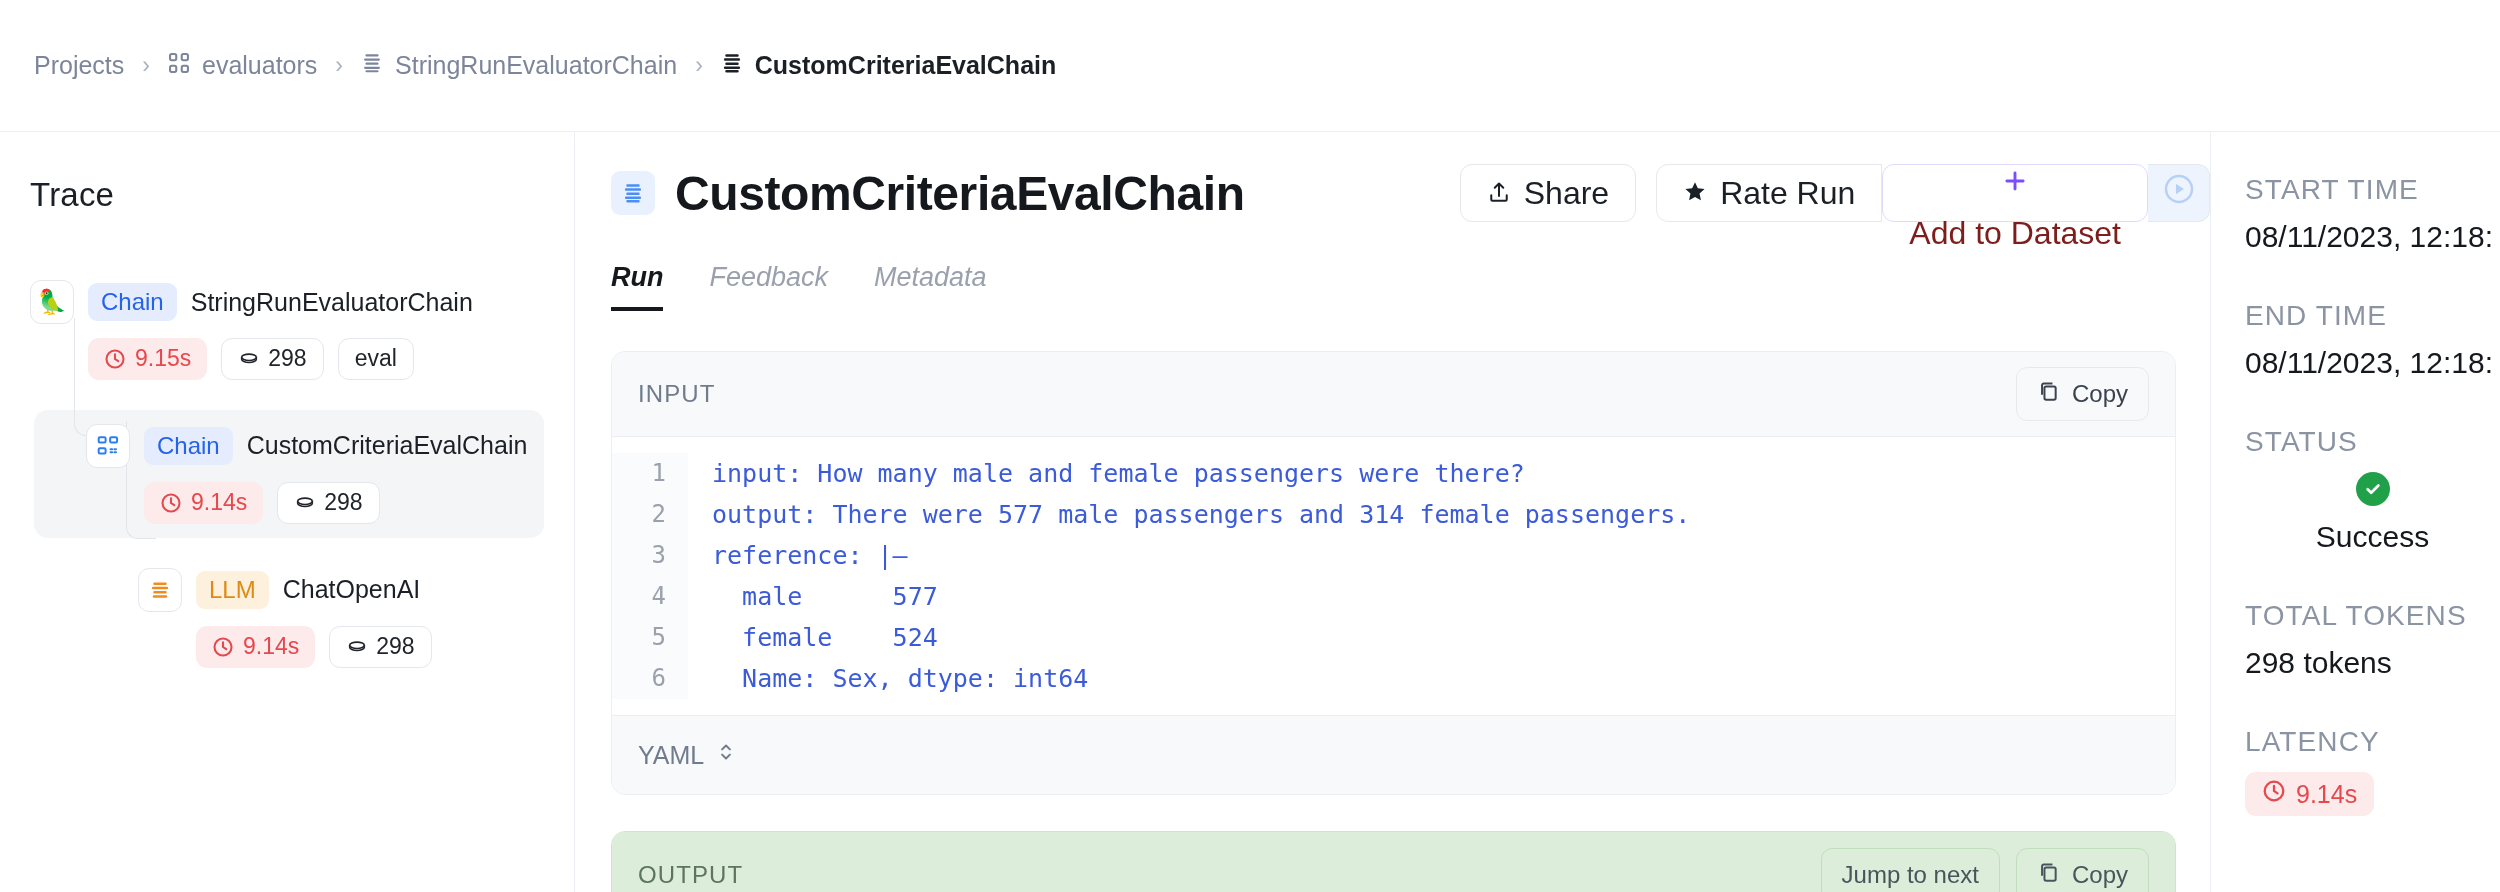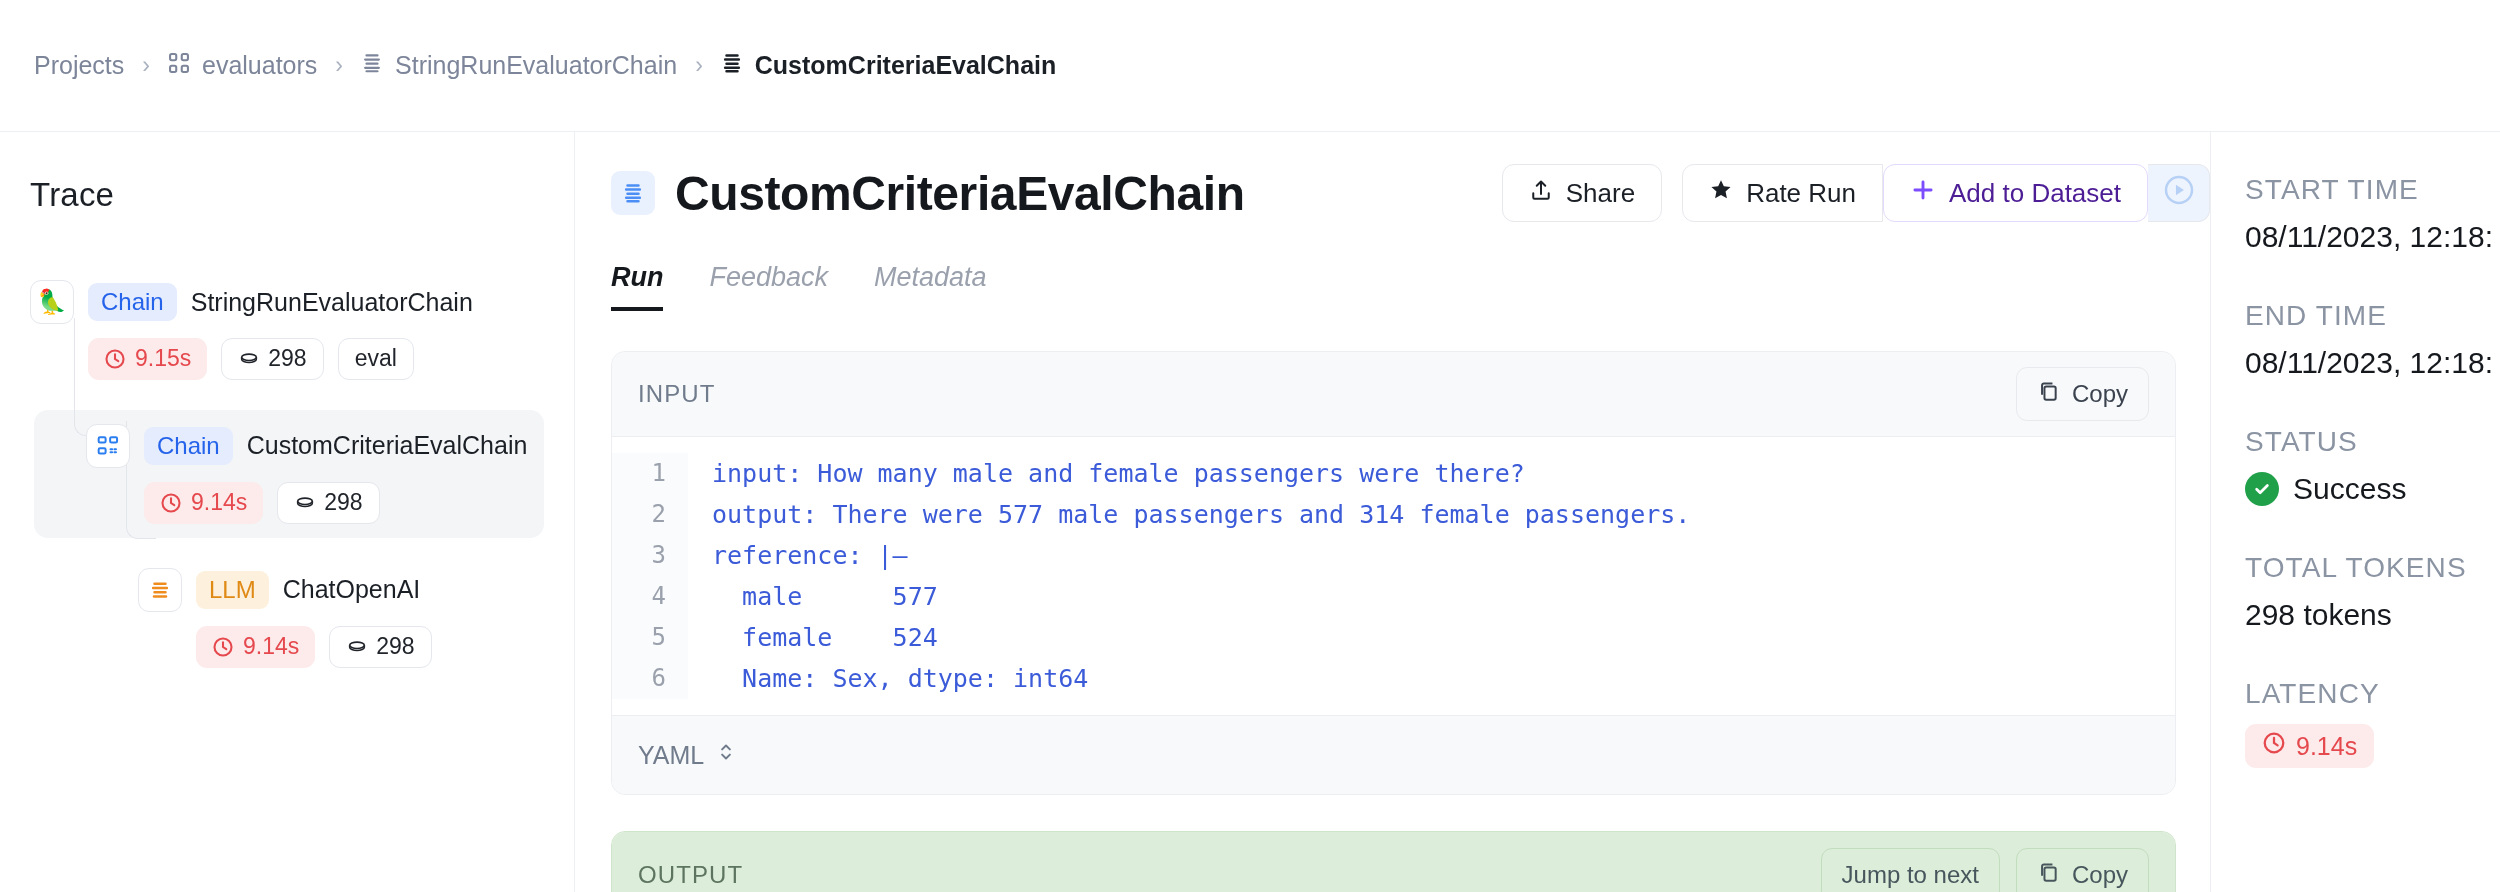--- a/index.html
+++ b/index.html
@@ -147,33 +147,33 @@
     color: #15181d;
     letter-spacing: -0.4px;
     white-space: nowrap;
   }
 
   .head-actions { display: flex; align-items: center; gap: 0; flex: 0 0 auto; }
   .btn {
     display: inline-flex; align-items: center; gap: 13px;
     height: 58px;
     padding: 0 26px;
-    font-size: 26px;
+    font-size: 32px;
     border: 1px solid #e6e8ec;
     background: #fff;
     color: #1b1f26;
     border-radius: 12px;
     white-space: nowrap;
     cursor: pointer;
   }
   .btn.share { margin-right: 20px; }
   .btn-group { display: flex; }
   .btn-group .btn:first-child { border-radius: 12px 0 0 12px; }
   .btn-group .btn:last-child  { border-radius: 0 12px 12px 0; border-left: none; }
-  .btn.accent { color: #4c1d95; border-color: #e3d9fd; }
+  .btn.accent { color: #7f1d1d; border-color: #e3d9fd; flex-direction: column; }
   .btn.playbtn {
     width: 62px; padding: 0; justify-content: center;
     border-radius: 0 12px 12px 0; border-left: none;
     background: #eef4fe; color: #b7d0f5;
   }
 
   
   .tabs { display: flex; gap: 46px; margin-top: 40px; font-style: italic; }
   .tab {
     font-size: 27px;
@@ -279,21 +279,21 @@
     color: #8b94a3;
     font-weight: 500;
     margin-bottom: 14px;
   }
   .meta-value {
     font-size: 30px;
     color: #15181d;
     white-space: nowrap;
     font-weight: 500;
   }
-  .meta-status { display: flex; align-items: center; gap: 14px; }
+  .meta-status { display: flex; align-items: center; gap: 14px; flex-direction: column; }
   .check-circle {
     width: 34px; height: 34px; flex: 0 0 34px;
     border-radius: 50%;
     background: #21a04a;
     display: flex; align-items: center; justify-content: center;
   }
   .meta-pill {
     display: inline-flex; align-items: center; gap: 10px;
     background: #fdeaea; color: #e5484d;
     font-size: 25px;

